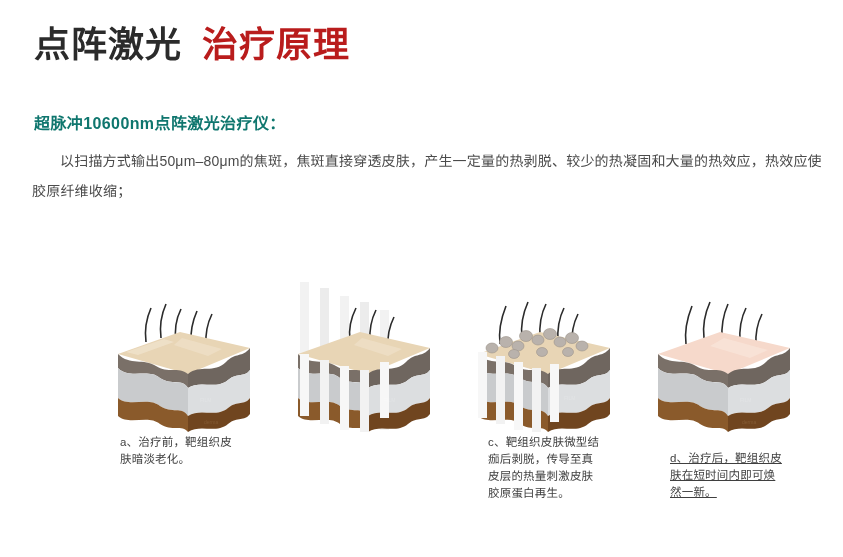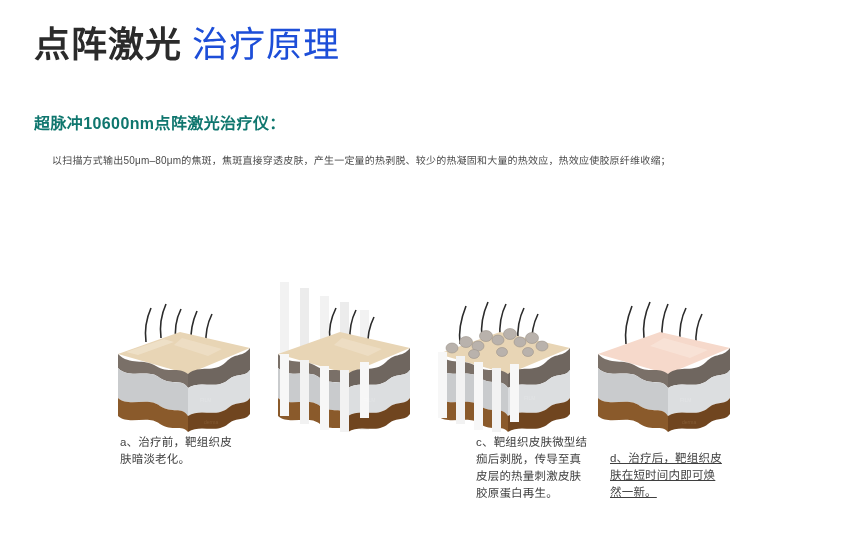--- a/index.html
+++ b/index.html
@@ -16,57 +16,57 @@
   .title-row{
     position:absolute;left:34px;top:27px;
     display:flex;align-items:baseline;
     white-space:nowrap;
   }
   .title-black{
     font-size:36px;font-weight:700;color:#2b2b2b;
     letter-spacing:1px;line-height:1;
   }
   .title-blue{
-    font-size:36px;font-weight:400;color:#1d4ed8;
-    letter-spacing:1px;line-height:1;margin-left:10px;
+    font-size:36px;font-weight:700;color:#b91c1c;
+    letter-spacing:1px;line-height:1;margin-left:20px;
   }
 
   
   .subtitle{
     position:absolute;left:34px;top:110px;
     font-size:16px;font-weight:700;color:#0f766e;
     letter-spacing:.4px;
   }
 
   
   .body-wrap{
     position:absolute;left:32px;top:146px;width:790px;
   }
   .para{
-    font-size:10px;color:#4b4b4b;line-height:30px;
+    font-size:14px;color:#4b4b4b;line-height:30px;
     text-indent:2em;letter-spacing:.2px;
     margin:0 0 2px 0;
   }
 
   
   .panels{
     position:absolute;left:104px;top:282px;width:700px;height:255px;
-    display:flex;align-items:flex-start;
+    display:flex;justify-content:space-between;align-items:flex-start;
   }
   .panel{position:relative;width:160px;height:255px;}
   .art{position:relative;width:160px;height:150px;}
   .art svg{display:block;}
   .caption{
     position:absolute;left:0;width:160px;
     font-size:11.5px;color:#3f3f3f;line-height:17px;
     letter-spacing:.2px;
   }
   .cap-a{top:152px;left:16px;width:120px;}
   .cap-b{top:152px;left:18px;width:116px;}
-  .cap-c{top:152px;left:24px;width:112px;margin-left:28px;}
+  .cap-c{top:152px;left:24px;width:112px;}
   .cap-d{top:168px;left:26px;width:112px;text-decoration:underline;}
 </style>
 </head>
 <body>
 
 <div class="page">
 
   <div class="title-row">
     <span class="title-black">点阵激光</span>
     <span class="title-blue">治疗原理</span>

